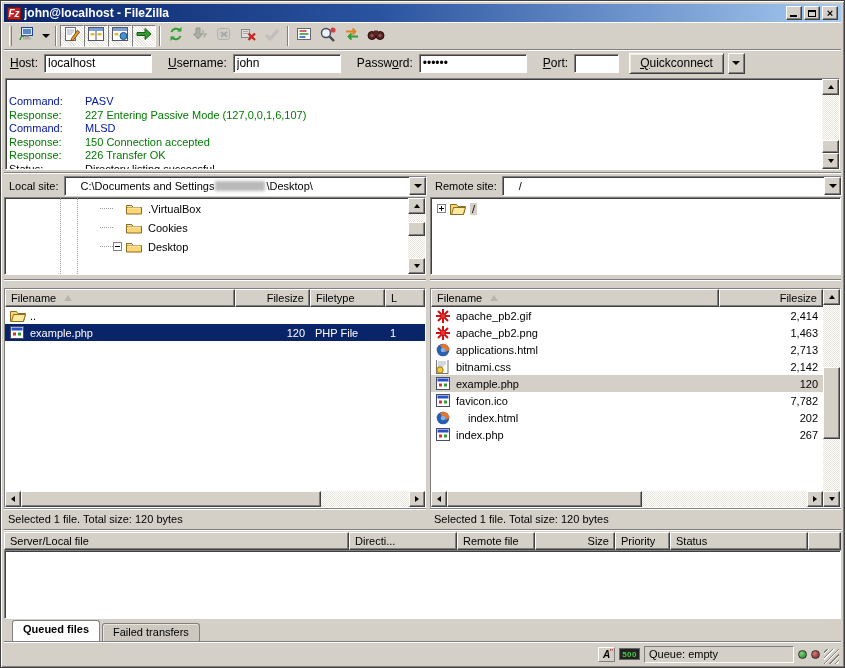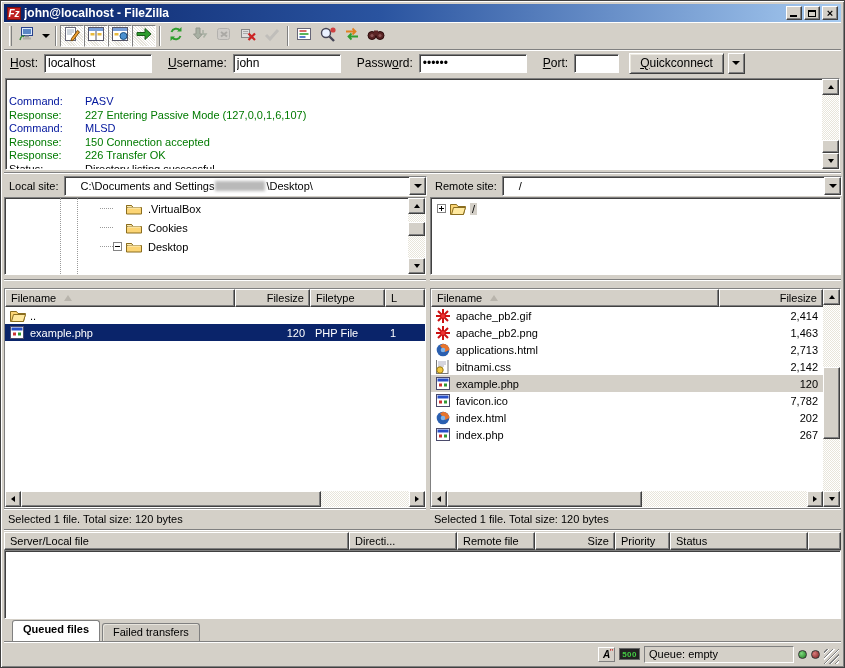--- a/index.html
+++ b/index.html
@@ -571,21 +571,21 @@
                         <rect x="1.5" y="1.5" width="11" height="3" fill="#2850c8"></rect>
                         <rect x="3" y="6.5" width="3" height="3" fill="#c33"></rect>
                         <rect x="8" y="6.5" width="3" height="3" fill="#393"></rect>
                       </svg>
                     </span>
                     <span>favicon.ico</span>
                   </div>
                   <div class="cell right" style="flex: 1 1 0%;">7,782</div>
                 </div>
                 <div class="file-row">
-                  <div class="cell" style="flex: 0 0 288px;">
+                  <div class="cell" style="flex: 0 0 288px; gap: 12px;">
                     <span class="ficon">
                       <svg width="14" height="14">
                         <circle cx="7" cy="7" r="6.3" fill="#2a5fb0"></circle>
                         <path d="M7 .7a6.3 6.3 0 016.3 6.3L9 9 4 2.5z" fill="#e8742c"></path>
                         <circle cx="7" cy="7" r="2.3" fill="#7fb2e8"></circle>
                       </svg>
                     </span>
                     <span>index.html</span>
                   </div>
                   <div class="cell right" style="flex: 1 1 0%;">202</div>

